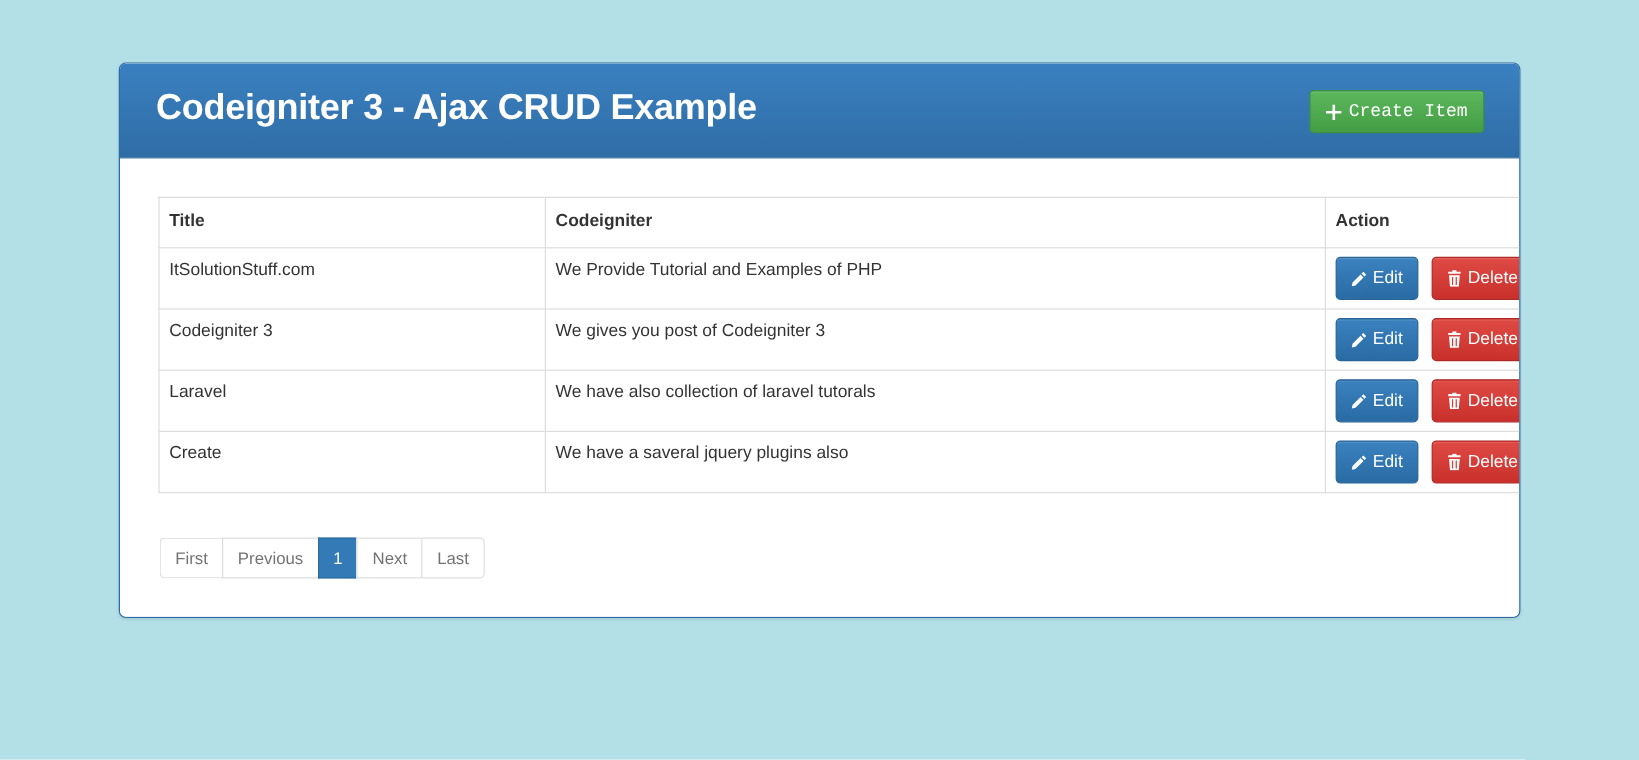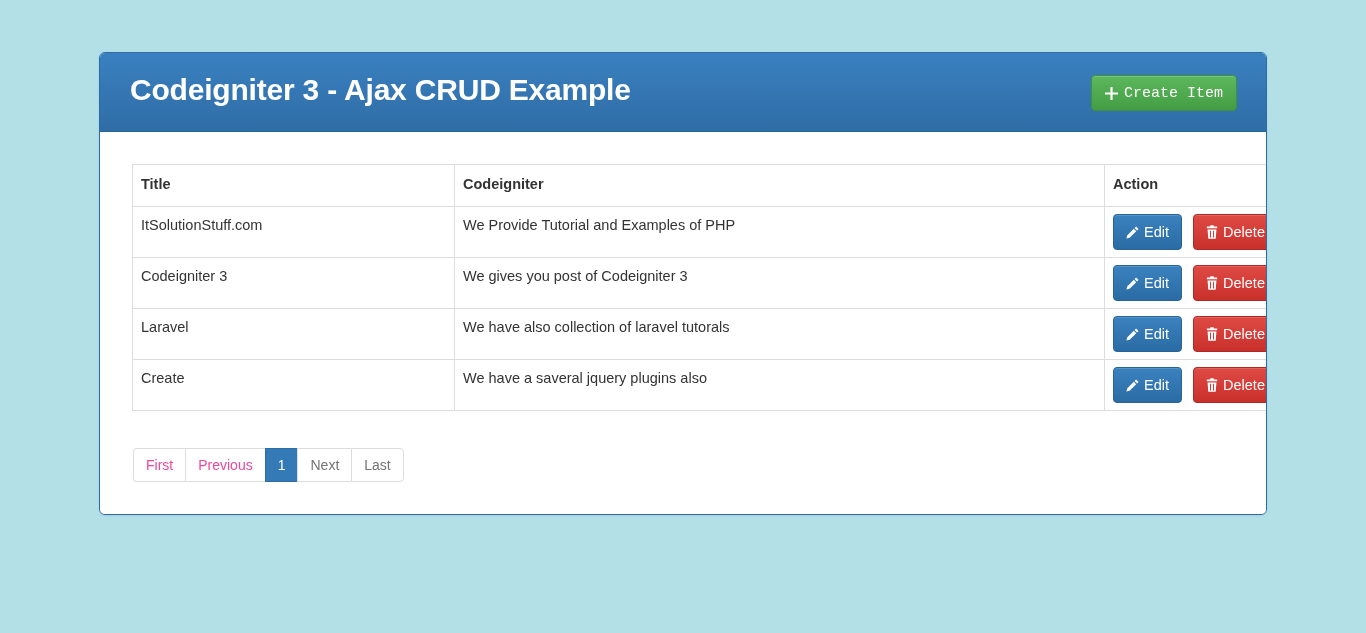--- a/index.html
+++ b/index.html
@@ -159,21 +159,21 @@
   .pagination .page:first-child {
     border-top-left-radius: 4px;
     border-bottom-left-radius: 4px;
   }
   .pagination .page:last-child {
     border-right: 1px solid #dddddd;
     border-top-right-radius: 4px;
     border-bottom-right-radius: 4px;
   }
   .pagination .page.disabled {
-    color: #ec4899;
+    color: #737373;
     cursor: default;
   }
   .pagination .page.active {
     background: #337ab7;
     border-color: #2e6da4;
     color: #ffffff;
     cursor: default;
   }
 </style>
 </head>

